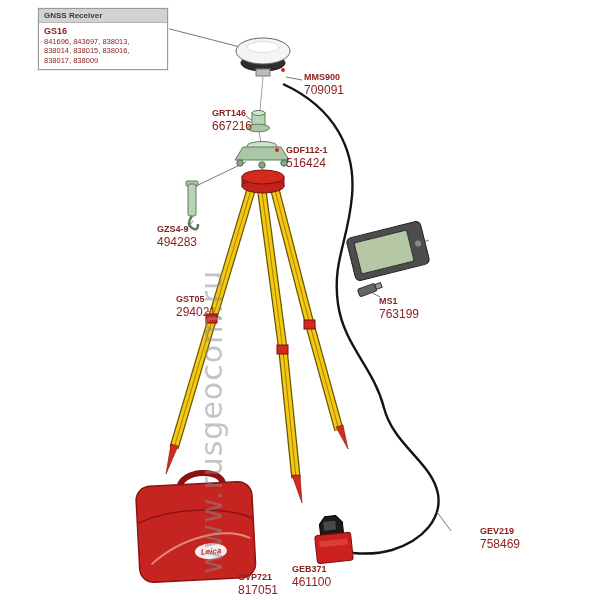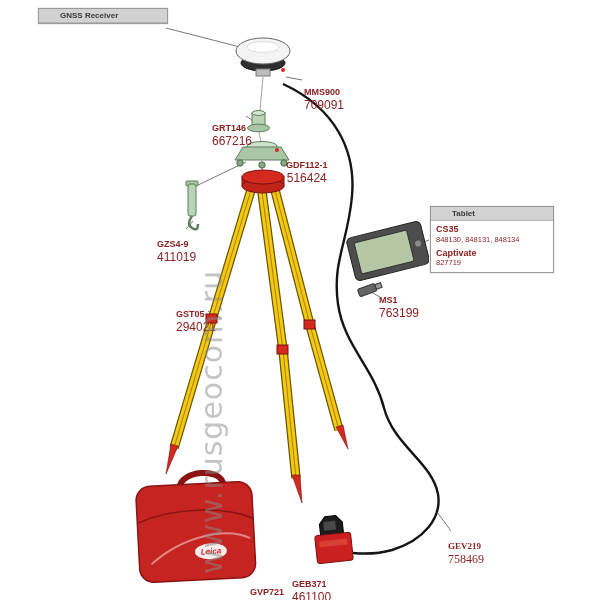--- a/index.html
+++ b/index.html
@@ -2,26 +2,26 @@
 <html><head>
 <meta charset="utf-8">
 <style>
   html,body { margin:0; padding:0; background:#fff; }
   #stage {
     position:relative; width:600px; height:600px; background:#ffffff;
     overflow:hidden; font-family:"Liberation Sans", sans-serif;
   }
   #diagram-svg { position:absolute; left:0; top:0; }
 
-  .part-label { position:absolute; color:#8b2121; line-height:1.2;margin-top:15px; }
+  .part-label { position:absolute; color:#8b2121; line-height:1.2; }
   .part-label .pname { font-weight:bold; font-size:9px; }
   .part-label .pcode { font-weight:normal; font-size:12px; }
 
   .info-box { position:absolute; background:#ffffff; border:1px solid #9a9a9a; box-shadow:0 0 0 1px #f0f0f0; }
-  .info-box .hdr { background:#d2d2d2; color:#3a3a3a; font-weight:bold; font-size:8px; padding:2px 21px; border-bottom:1px solid #b5b5b5; }
+  .info-box .hdr { background:#d2d2d2; color:#3a3a3a; font-weight:bold; font-size:8px; padding:2px 5px; border-bottom:1px solid #b5b5b5; }
   .info-box .bdy { padding:3px 5px 4px 5px; color:#8b2121; }
   .info-box .model { font-weight:bold; font-size:9px; margin-bottom:1px; }
   .info-box .codes { font-size:7.5px; line-height:1.25; }
   .info-box .model2 { font-weight:bold; font-size:9px; margin-top:4px; }
 
   .watermark {
     position:absolute; left:194px; top:574px;
     transform:rotate(-90deg); transform-origin:0 0;
     font-size:30px; letter-spacing:1px; white-space:nowrap;
     color:#8a8a8a; opacity:0.5; font-family:"DejaVu Sans", sans-serif;
@@ -141,73 +141,70 @@
     <g transform="rotate(-6 333 548)">
       <polygon points="322,536 322,523 328,516 339,516 345,523 345,536" fill="#1c1c1c" stroke="#000"></polygon>
       <rect x="326" y="521" width="12" height="9" fill="#ffffff" opacity="0.2"></rect>
       <rect x="316" y="534" width="36" height="28" rx="3" fill="#cc2020" stroke="#7a1010"></rect>
       <rect x="320" y="540" width="28" height="6" fill="#e05545" opacity="0.6"></rect>
     </g>
   </svg>
 
   <div class="info-box" style="left:38px; top:8px; width:128px;">
     <div class="hdr">GNSS Receiver</div>
-  </div>
-
-  <div class="info-box" style="left:430px; top:206px; width:122px;">
-    <div class="hdr">Tablet</div>
     <div class="bdy">
-      <div class="model">CS35</div>
-      <div class="codes">848130, 848131, 848134</div>
-      <div class="model2">Captivate</div>
-      <div class="codes">827719</div>
+      <div class="model">GS16</div>
+      <div class="codes">841696, 843697, 838013,</div>
+      <div class="codes">838014, 838015, 838016,</div>
+      <div class="codes">838017, 838009</div>
     </div>
   </div>
+
 
   <div class="part-label" style="left:304px; top:72px;">
     <div class="pname">MMS900</div>
     <div class="pcode">709091</div>
   </div>
 
   <div class="part-label" style="left:212px; top:108px;">
     <div class="pname">GRT146</div>
     <div class="pcode">667216</div>
   </div>
 
-  <div class="part-label" style="left:286px; top:145px;text-align:center;">
+  <div class="part-label" style="left:286px; top:145px;">
     <div class="pname">GDF112-1</div>
     <div class="pcode">516424</div>
   </div>
 
   <div class="part-label" style="left:157px; top:224px;">
     <div class="pname">GZS4-9</div>
-    <div class="pcode">411019</div>
+    <div class="pcode">494283</div>
   </div>
 
   <div class="part-label" style="left:176px; top:294px;">
     <div class="pname">GST05</div>
     <div class="pcode">294021</div>
   </div>
 
-  <div class="part-label" style="left:379px; top:280px;">
+  <div class="part-label" style="left:379px; top:296px;">
     <div class="pname">MS1</div>
     <div class="pcode">763199</div>
   </div>
 
-  <div class="part-label" style="left:250px; top:572px;">
+  <div class="part-label" style="left:238px; top:572px;">
     <div class="pname">GVP721</div>
     <div class="pcode">817051</div>
   </div>
 
   <div class="part-label" style="left:292px; top:564px;">
     <div class="pname">GEB371</div>
     <div class="pcode">461100</div>
   </div>
 
-  <div class="part-label" style="left:448px; top:526px;font-family:Liberation Serif, serif;">
+  <div class="part-label" style="left:480px; top:526px;">
     <div class="pname">GEV219</div>
     <div class="pcode">758469</div>
   </div>
 
   <div class="case-logo">Leica</div>
 
   <div class="watermark">www.rusgeocom.ru</div>
 
 </div>
 

